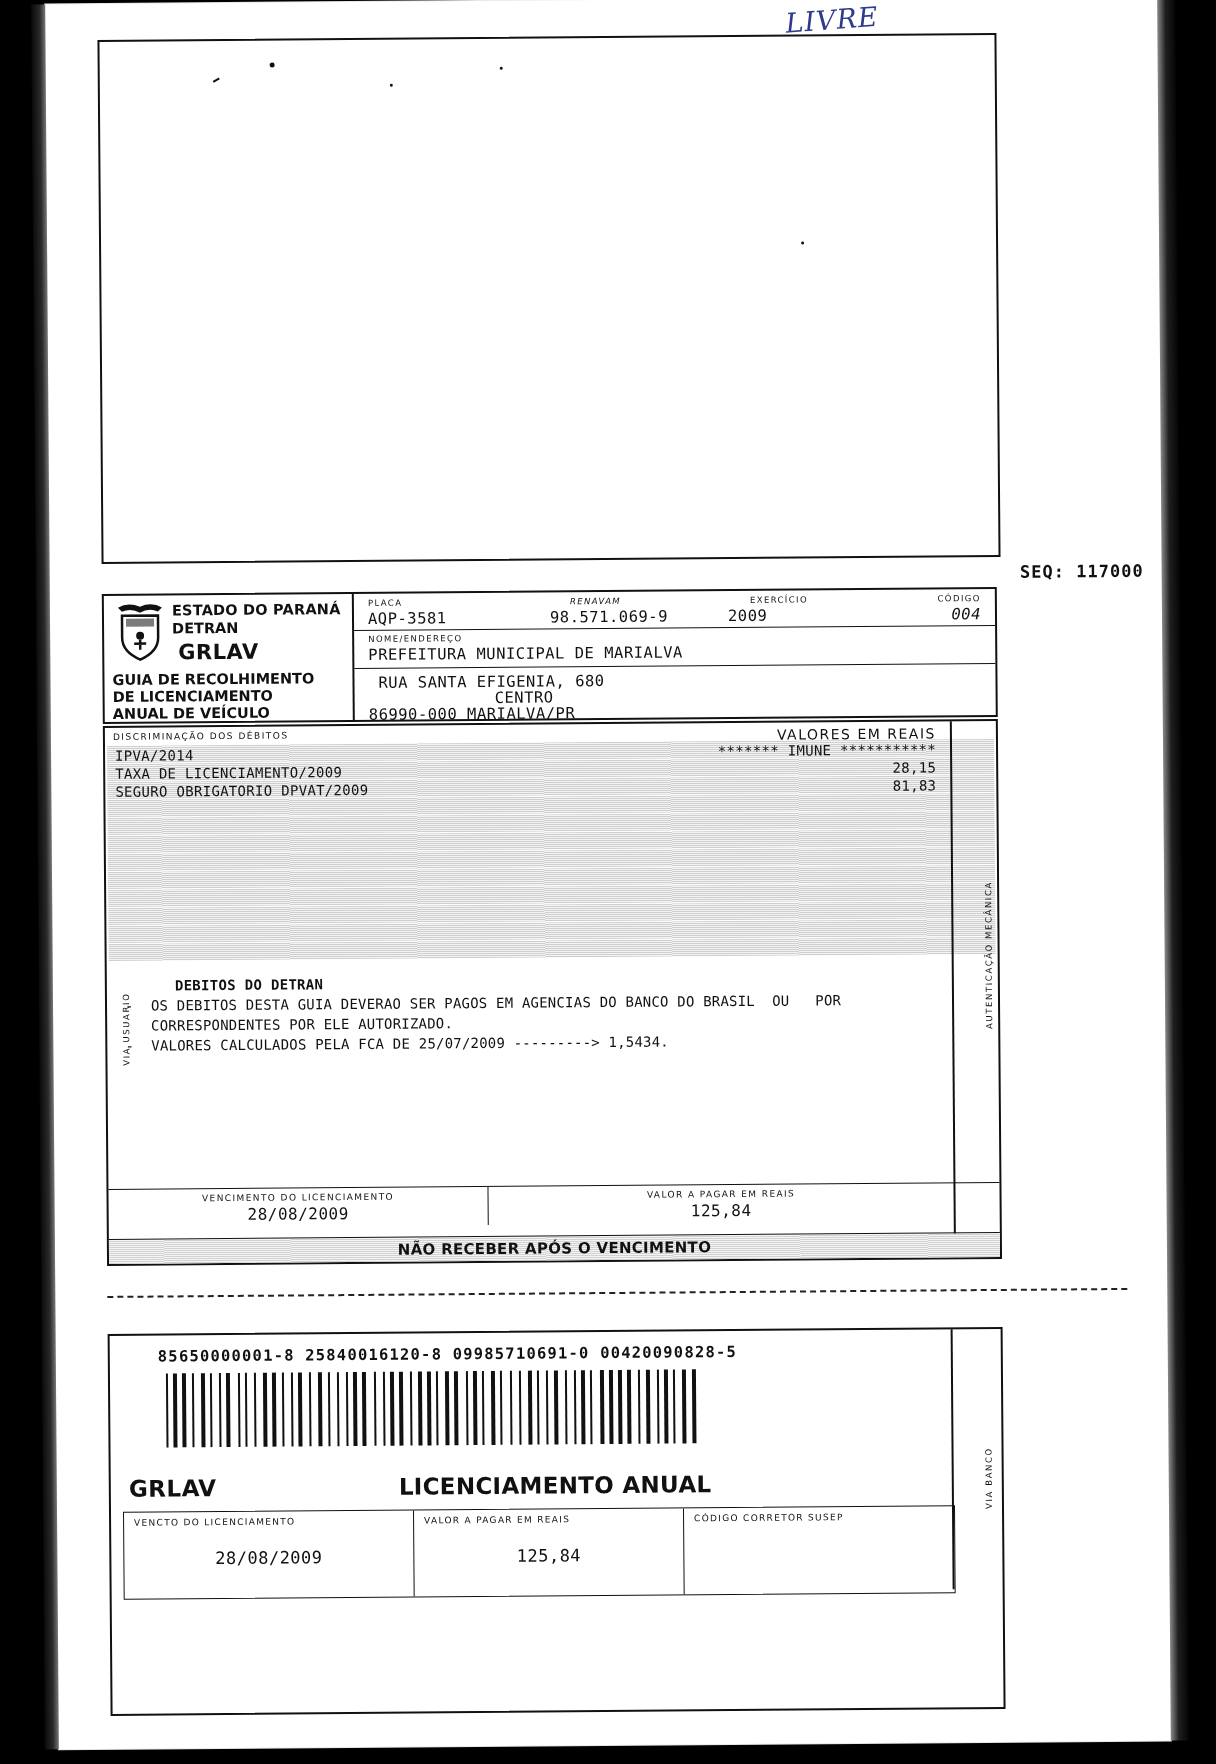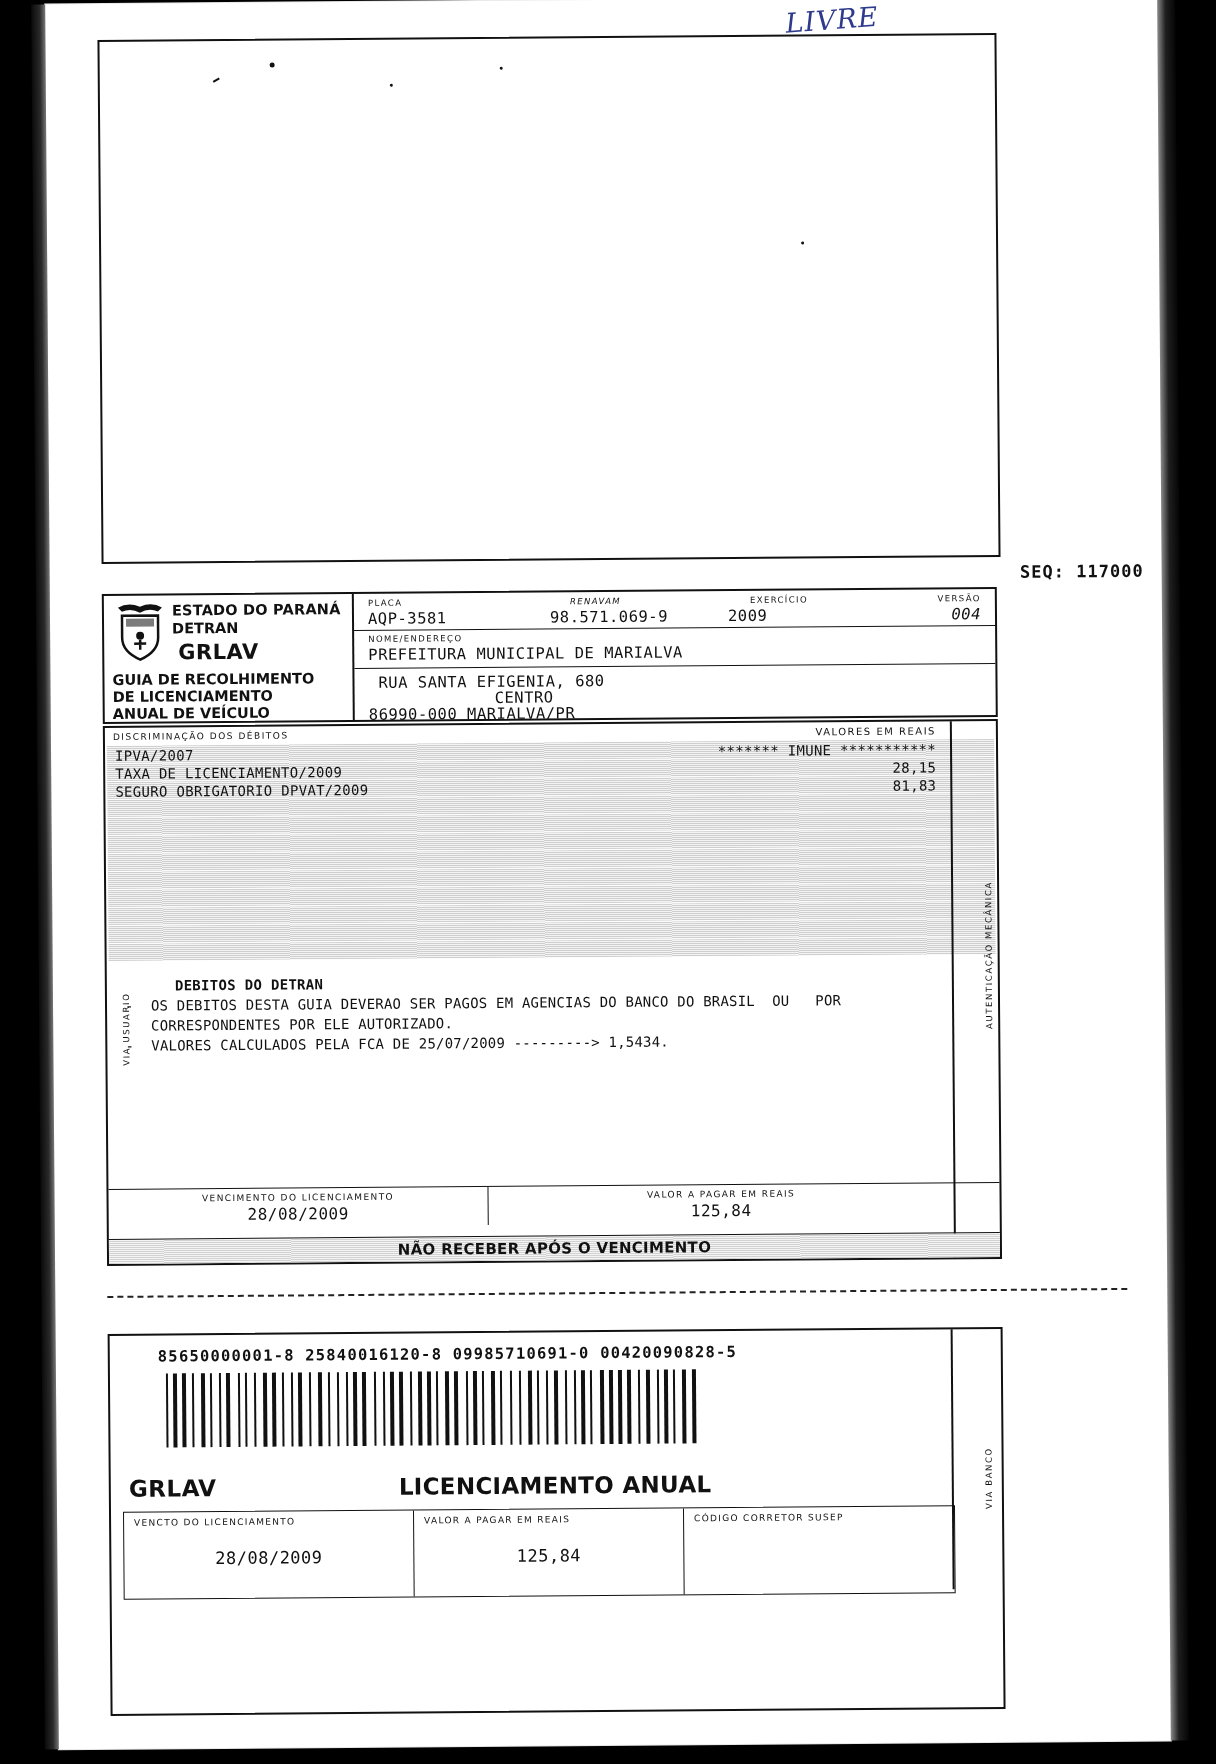--- a/index.html
+++ b/index.html
@@ -157,21 +157,21 @@
     border: 2px solid #111;
     box-sizing: border-box;
     background:#fff;
   }
   .dsc-head-left {
     position: absolute; left: 8px; top: 4px;
     font-size: 9px; letter-spacing: 1.5px; color:#111;
   }
   .dsc-head-right {
     position: absolute; right: 10px; top: 4px;
-    font-size: 10px; letter-spacing: 1.5px; color:#111;
+    font-size: 14px; letter-spacing: 1.5px; color:#111;
   }
   .zebra {
     position: absolute;
     left: 2px; right: 2px;
     height: 17px;
     background: repeating-linear-gradient(
       0deg, #cfcfcf, #cfcfcf 1px, #f3f3f3 1px, #f3f3f3 2px);
   }
   .debit-row-text {
     position: absolute;
@@ -379,21 +379,21 @@
     <div class="hdr-right">
       <div class="fld-label" style="left:14px;top:4px;">PLACA</div>
       <div class="fld-val" style="left:14px;top:16px;">AQP-3581</div>
 
       <div class="fld-label" style="left:216px;top:4px;font-style:italic;">RENAVAM</div>
       <div class="fld-val" style="left:196px;top:16px;">98.571.069-9</div>
 
       <div class="fld-label" style="left:396px;top:4px;">EXERCÍCIO</div>
       <div class="fld-val" style="left:374px;top:16px;">2009</div>
 
-      <div class="fld-label" style="right:14px;top:4px;">VERSÃO</div>
+      <div class="fld-label" style="right:14px;top:4px;">CÓDIGO</div>
       <div class="fld-val" style="right:14px;top:16px;font-style:italic;">004</div>
 
       <div class="hdr-sep" style="top:36px;"></div>
 
       <div class="fld-label" style="left:14px;top:40px;">NOME/ENDEREÇO</div>
       <div class="fld-val" style="left:14px;top:52px;">PREFEITURA MUNICIPAL DE MARIALVA</div>
 
       <div class="hdr-sep" style="top:74px;"></div>
 
       <div class="fld-val" style="left:24px;top:80px;">RUA SANTA EFIGENIA, 680</div>
@@ -413,21 +413,21 @@
     <div class="zebra" style="top:72px;"></div>
     <div class="zebra" style="top:90px;"></div>
     <div class="zebra" style="top:108px;"></div>
     <div class="zebra" style="top:126px;"></div>
     <div class="zebra" style="top:144px;"></div>
     <div class="zebra" style="top:162px;"></div>
     <div class="zebra" style="top:180px;"></div>
     <div class="zebra" style="top:198px;"></div>
     <div class="zebra" style="top:216px;"></div>
 
-    <div class="debit-row-text" style="top:20px;">IPVA/2007</div>
+    <div class="debit-row-text" style="top:20px;">IPVA/2014</div>
     <div class="debit-row-val" style="top:20px;right:60px;">******* IMUNE ***********</div>
 
     <div class="debit-row-text" style="top:38px;">TAXA DE LICENCIAMENTO/2009</div>
     <div class="debit-row-val" style="top:38px;right:60px;">28,15</div>
 
     <div class="debit-row-text" style="top:56px;">SEGURO OBRIGATORIO DPVAT/2009</div>
     <div class="debit-row-val" style="top:56px;right:60px;">81,83</div>
 
     <div class="debit-row-text" style="top:250px;left:68px;font-weight:bold;">DEBITOS DO DETRAN</div>
     <div class="notes">-  OS DEBITOS DESTA GUIA DEVERAO SER PAGOS EM AGENCIAS DO BANCO DO BRASIL  OU   POR

